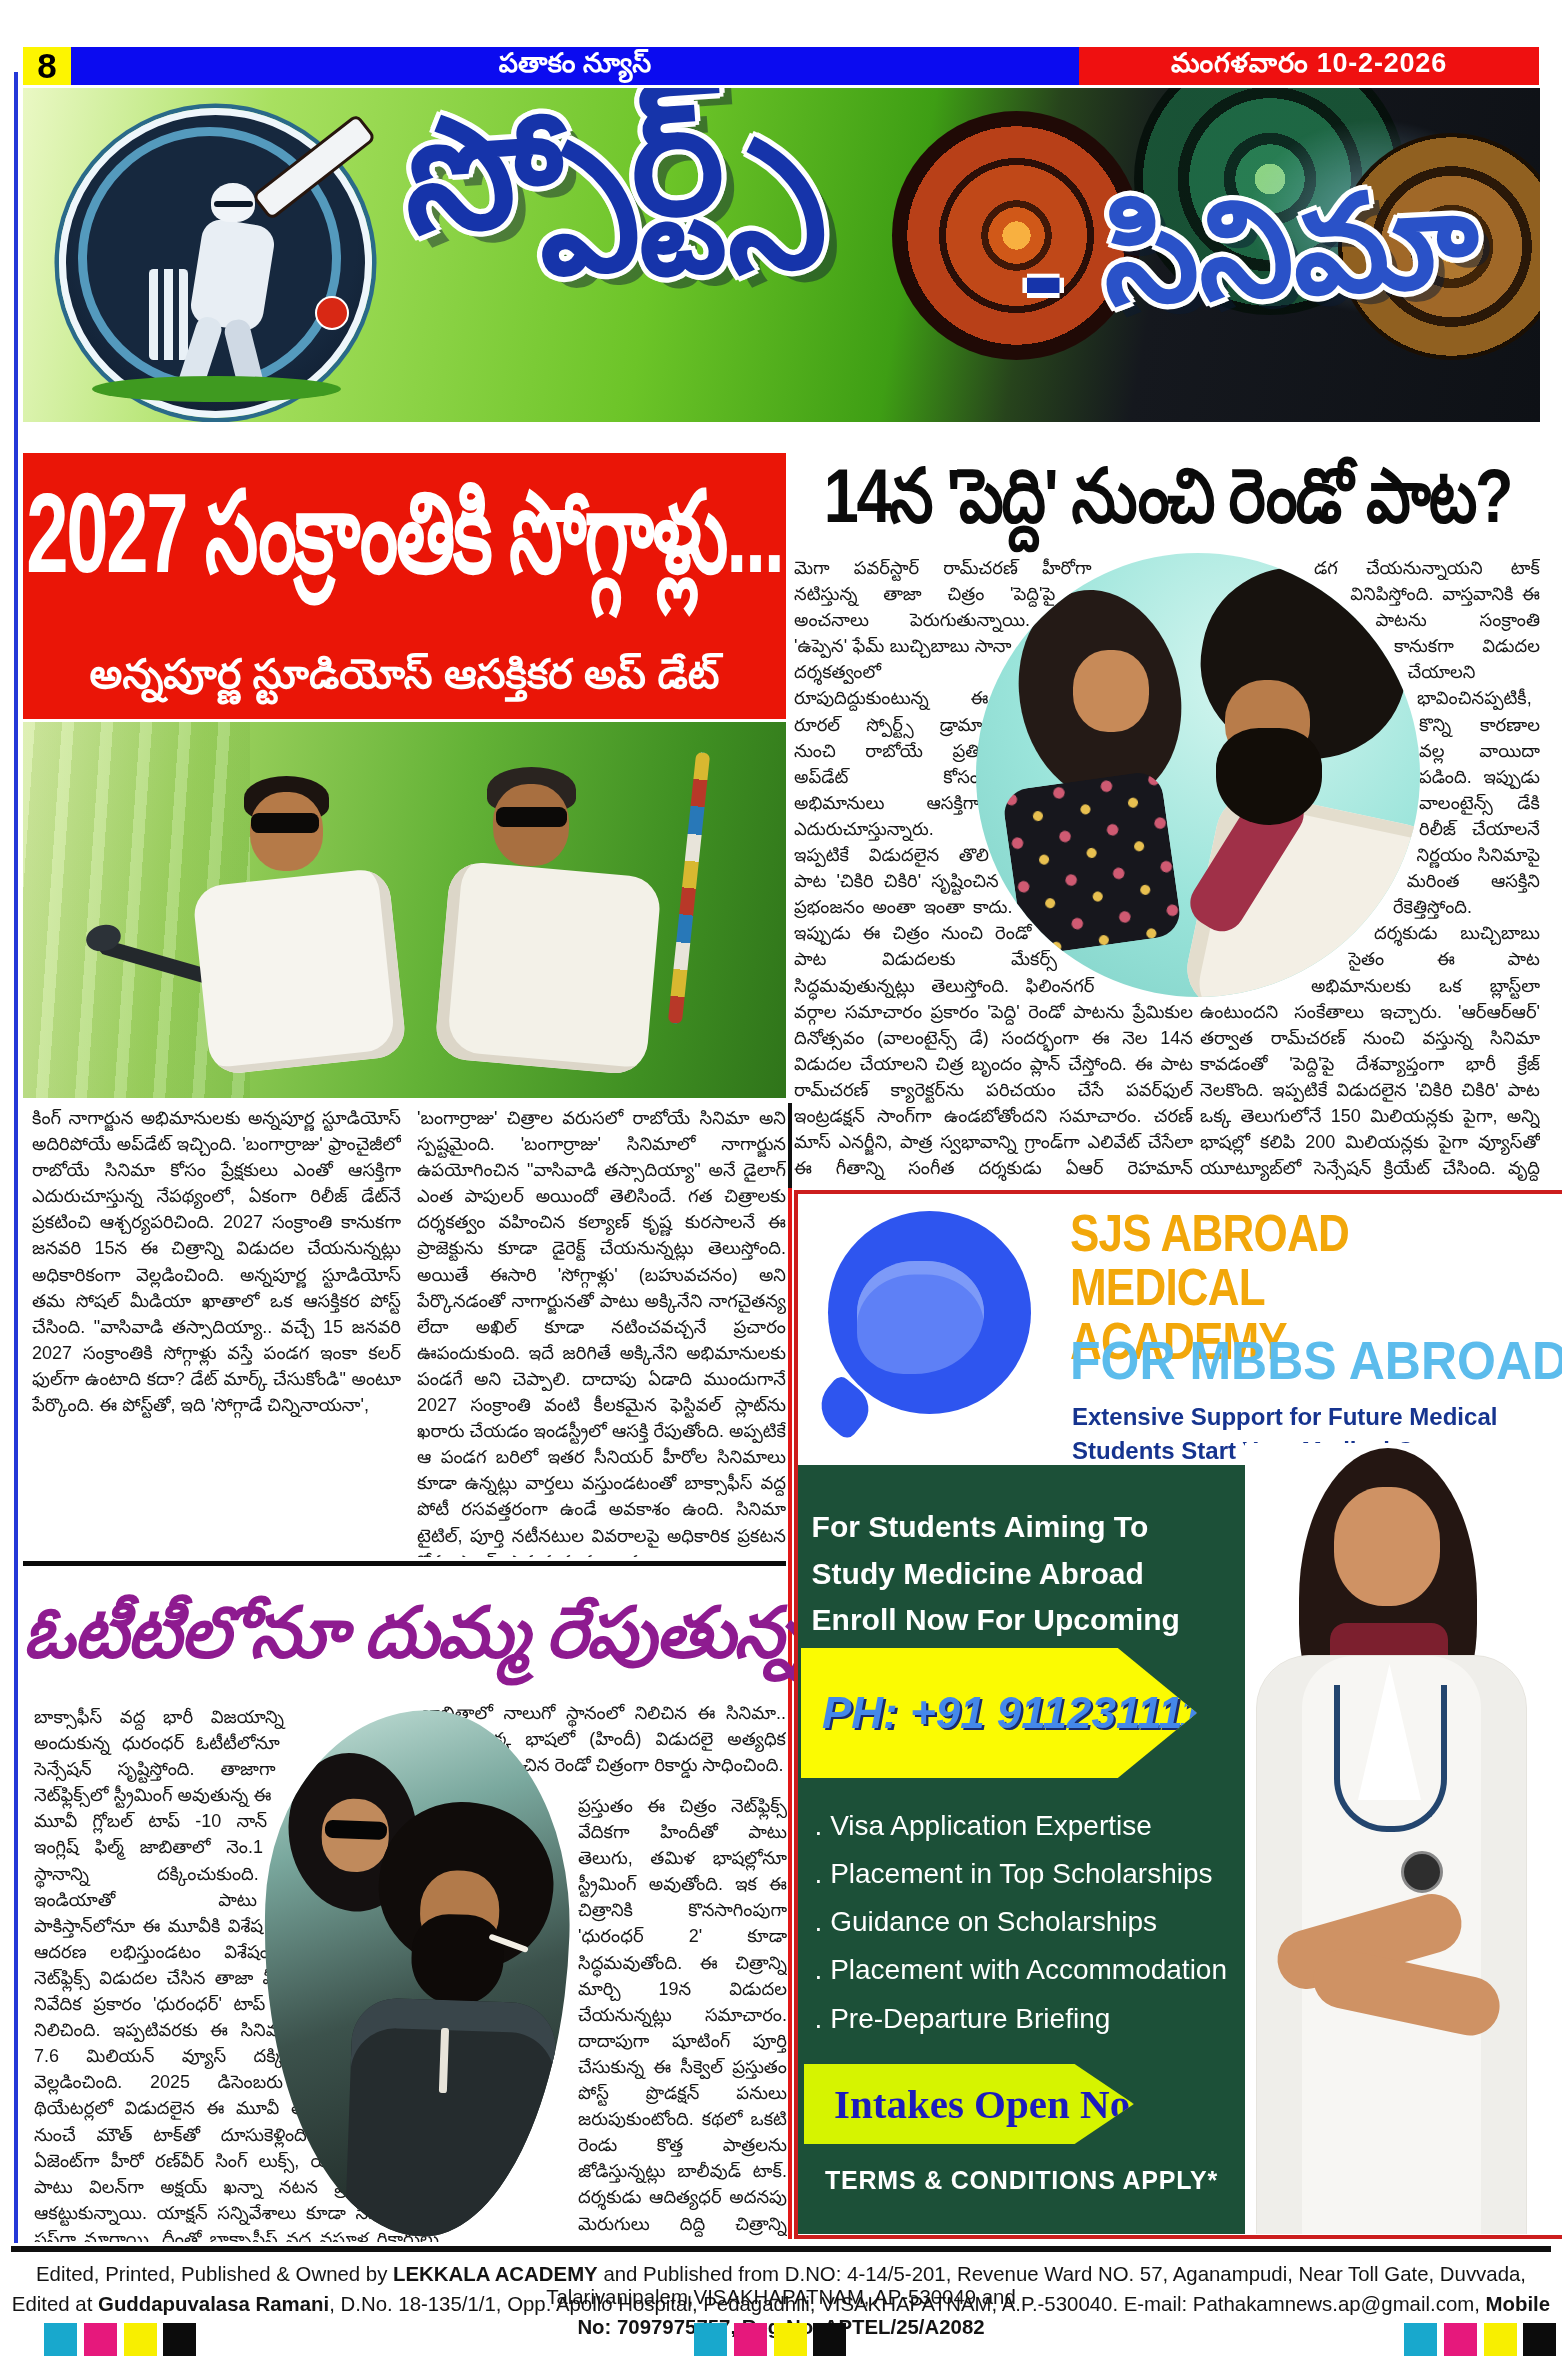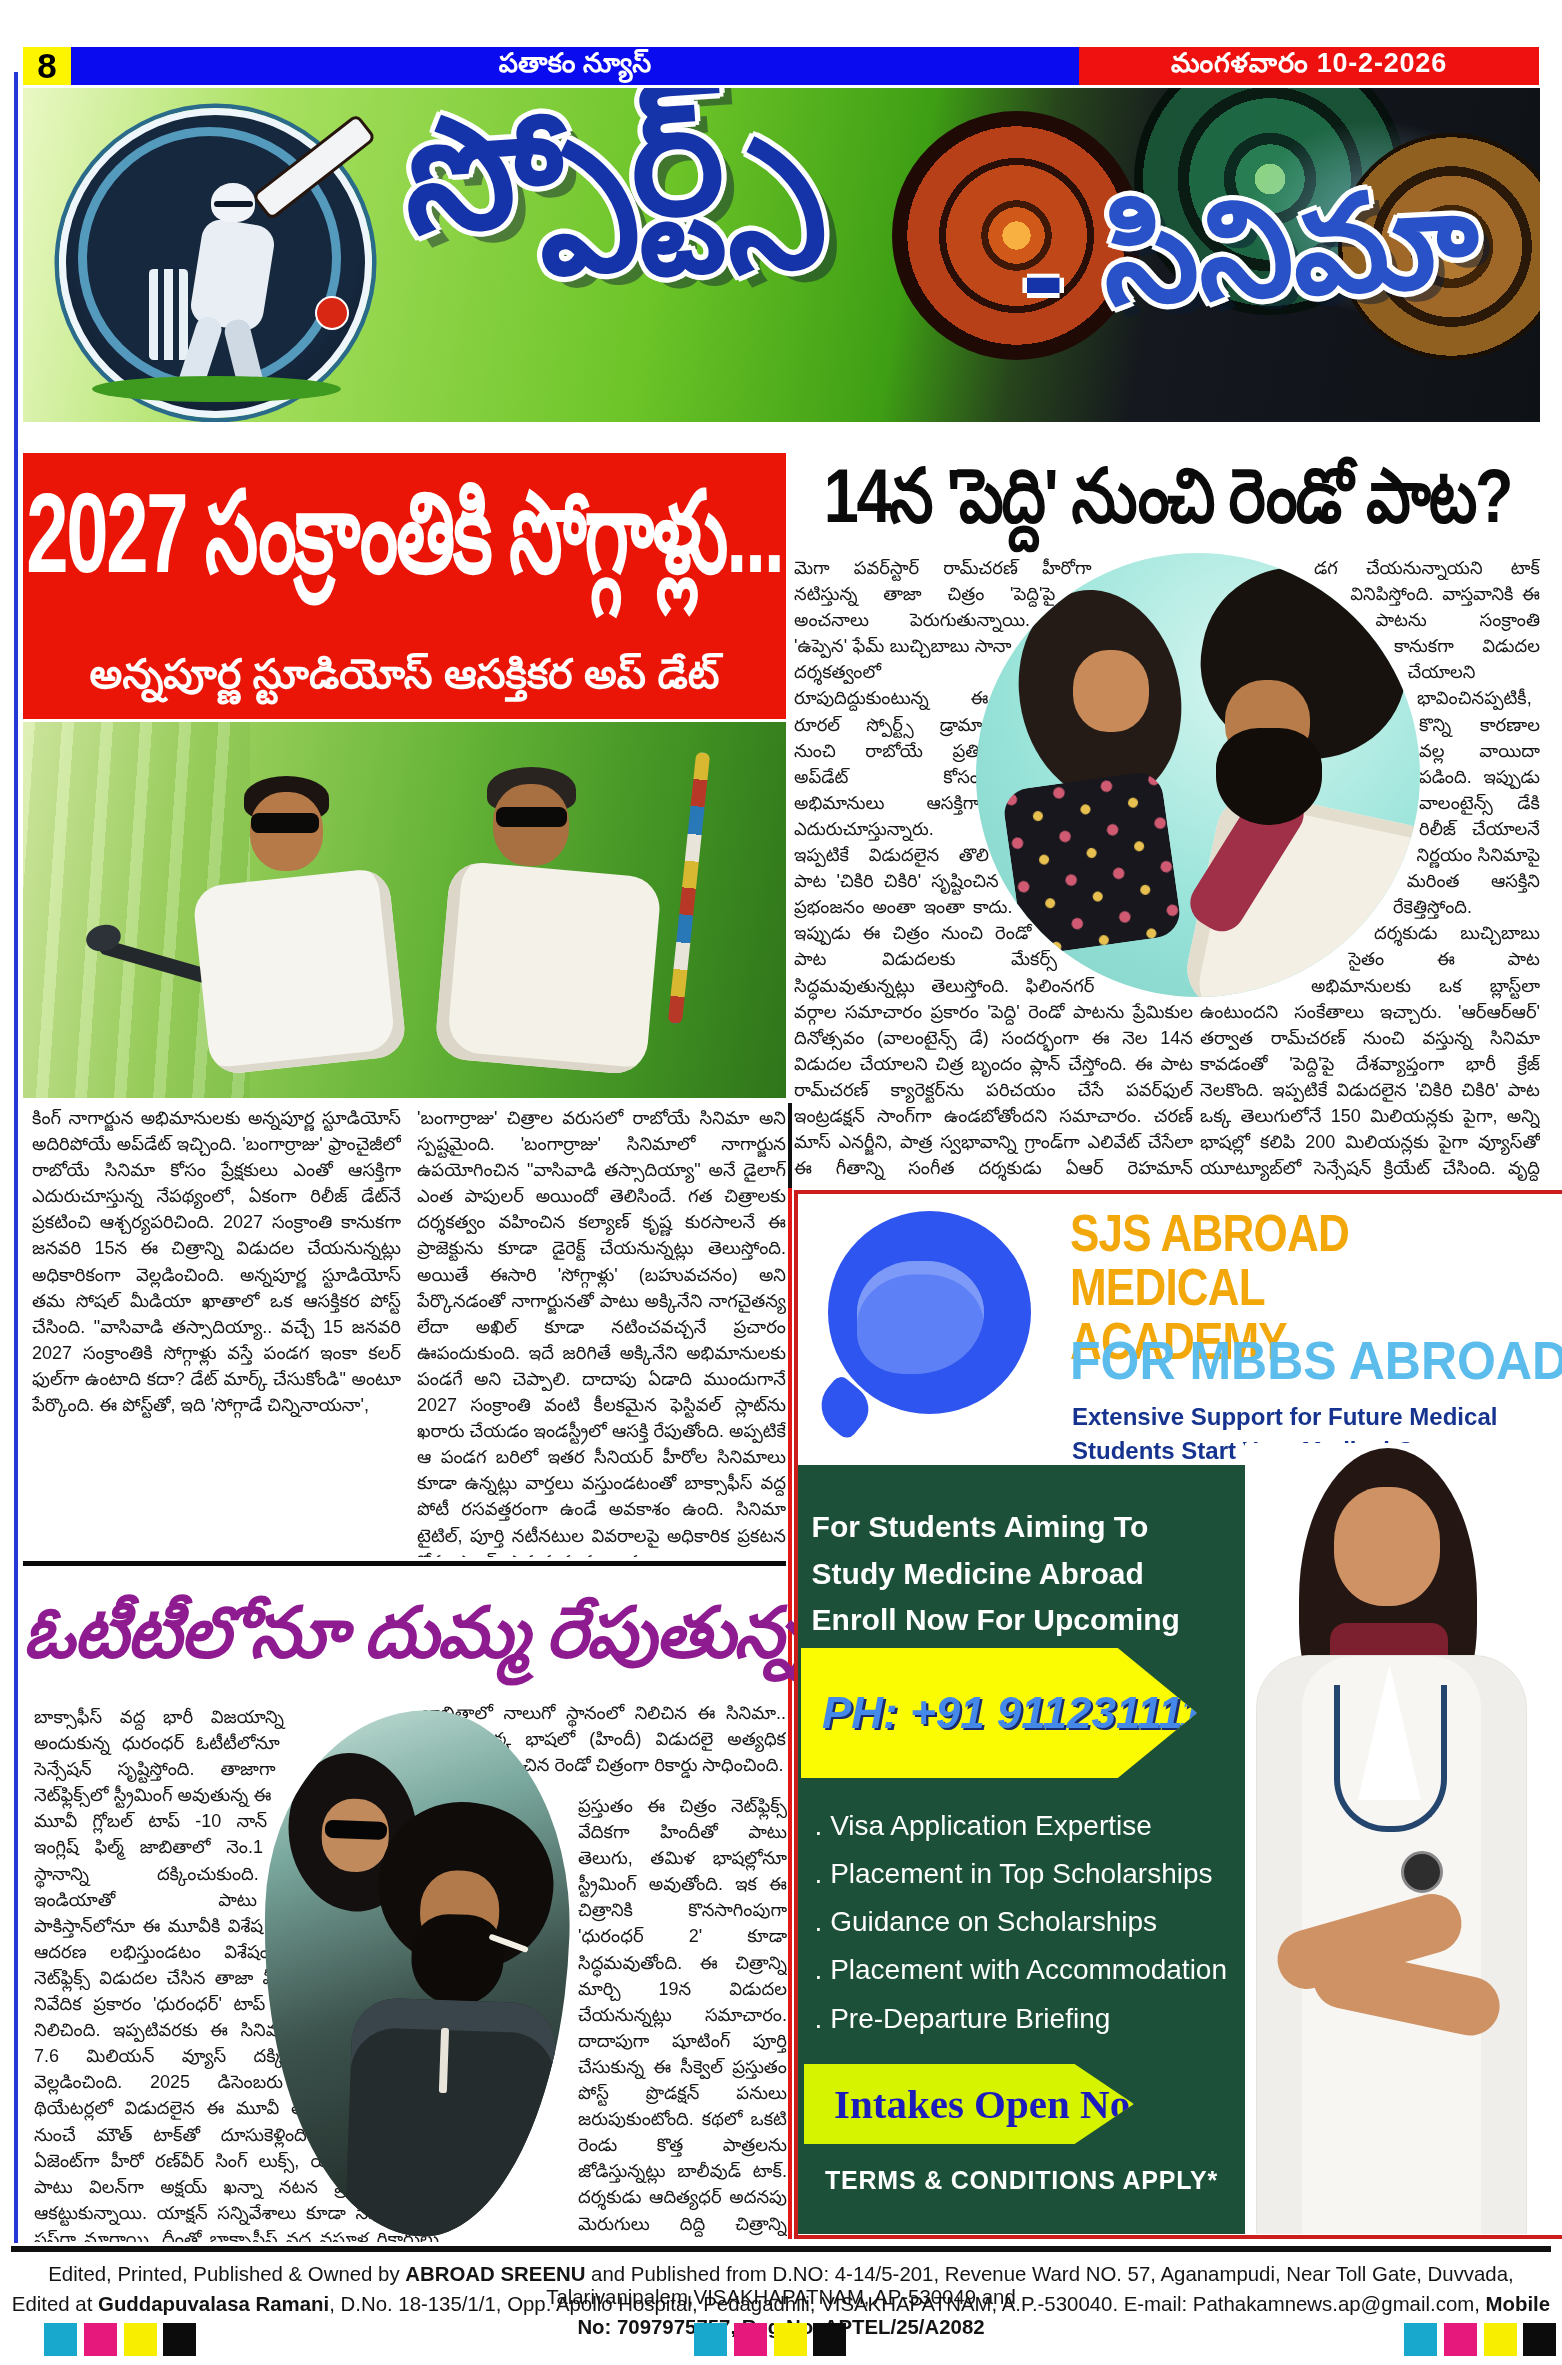--- a/index.html
+++ b/index.html
@@ -297,21 +297,21 @@
         <div class="abs d-lapel"></div>
         <div class="abs d-steth"></div>
         <div class="abs d-steth-head"></div>
         <div class="abs d-arm1"></div>
         <div class="abs d-arm2"></div>
       </div>
     </div>
   </div>
 
   <div class="abs f-rule"></div>
-  <div class="abs f-line f1"><span>Edited, Printed, Published &amp; Owned by </span><b>ABROAD SREENU</b><span> and Published  from D.NO: 4-14/5-201, Revenue Ward NO. 57, Aganampudi, Near Toll Gate, Duvvada, Talarivanipalem,VISAKHAPATNAM, AP-530049 and</span></div>
+  <div class="abs f-line f1"><span>Edited, Printed, Published &amp; Owned by </span><b>LEKKALA ACADEMY</b><span> and Published  from D.NO: 4-14/5-201, Revenue Ward NO. 57, Aganampudi, Near Toll Gate, Duvvada, Talarivanipalem,VISAKHAPATNAM, AP-530049 and</span></div>
   <div class="abs f-line f2"><span>Edited at </span><b>Guddapuvalasa Ramani</b><span>, D.No. 18-135/1/1, Opp. Apollo Hospital, Pedagadhili, VISAKHAPATNAM, A.P.-530040. E-mail: Pathakamnews.ap@gmail.com, </span><b>Mobile No: 7097975757, Reg No. APTEL/25/A2082</b></div>
 
   <div class="abs marks mg1">
     <div class="mk c-c"></div>
       <div class="mk c-m"></div>
       <div class="mk c-y"></div>
       <div class="mk c-k"></div>
   </div>
   <div class="abs marks mg2">
     <div class="mk c-c"></div>

